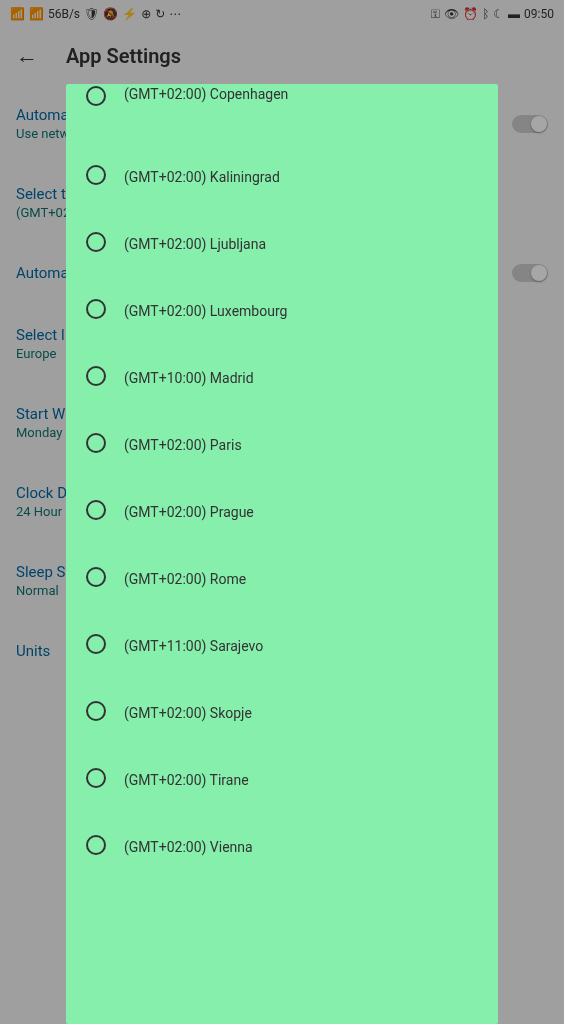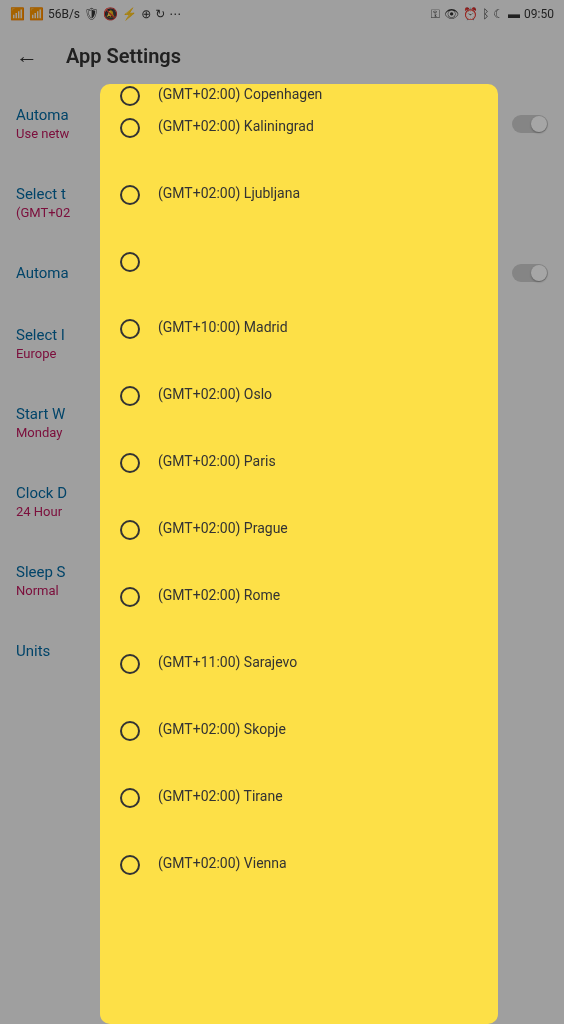--- a/index.html
+++ b/index.html
@@ -64,21 +64,21 @@
     .setting-item {
       padding: 22px 0;
     }
     .setting-title {
       font-size: 15px;
       color: #0369a1;
       font-weight: 400;
     }
     .setting-subtitle {
       font-size: 13px;
-      color: #be185d;
+      color: #0f766e;
       margin-top: 2px;
     }
     .setting-row {
       display: flex;
       justify-content: space-between;
       align-items: center;
     }
     .toggle {
       width: 36px;
       height: 18px;
@@ -105,29 +105,28 @@
       bottom: 0;
       background: rgba(0,0,0,0.35);
       z-index: 5;
     }
     .dialog {
       position: absolute;
       left: 66px;
       right: 66px;
       top: 84px;
       bottom: 0;
-      background: #fde047;
+      background: #86efac;
       z-index: 10;
-      border-radius: 10px;
+      border-radius: 2px;
       overflow-y: hidden;
-      margin-left: 34px;
     }
     .radio-item {
       display: flex;
-      align-items: flex-start;
+      align-items: flex-end;
       height: 67px;
       padding: 0 20px;
       gap: 18px;
       cursor: pointer;
     }
     .radio-item:first-child {
       height: 34px;
       align-items: flex-start;
       padding-top: 2px;
     }
@@ -235,31 +234,28 @@
   <div class="radio-item">
     <div class="radio-circle"></div>
     <span class="radio-label">(GMT+02:00) Kaliningrad</span>
   </div>
   <div class="radio-item">
     <div class="radio-circle"></div>
     <span class="radio-label">(GMT+02:00) Ljubljana</span>
   </div>
   <div class="radio-item">
     <div class="radio-circle"></div>
+    <span class="radio-label">(GMT+02:00) Luxembourg</span>
   </div>
   <div class="radio-item">
     <div class="radio-circle"></div>
     <span class="radio-label">(GMT+10:00) Madrid</span>
   </div>
   <div class="radio-item">
     <div class="radio-circle"></div>
-    <span class="radio-label">(GMT+02:00) Oslo</span>
-  </div>
-  <div class="radio-item">
-    <div class="radio-circle"></div>
     <span class="radio-label">(GMT+02:00) Paris</span>
   </div>
   <div class="radio-item">
     <div class="radio-circle"></div>
     <span class="radio-label">(GMT+02:00) Prague</span>
   </div>
   <div class="radio-item">
     <div class="radio-circle"></div>
     <span class="radio-label">(GMT+02:00) Rome</span>
   </div>

